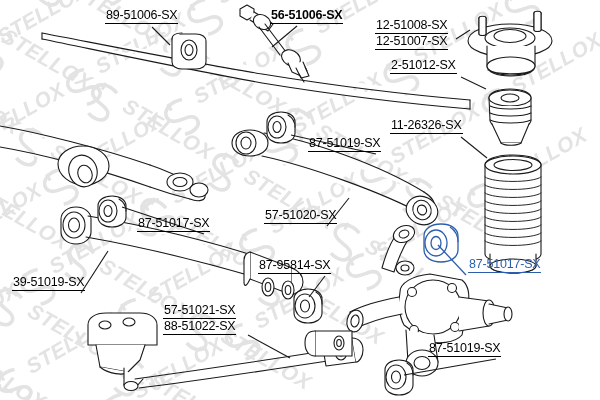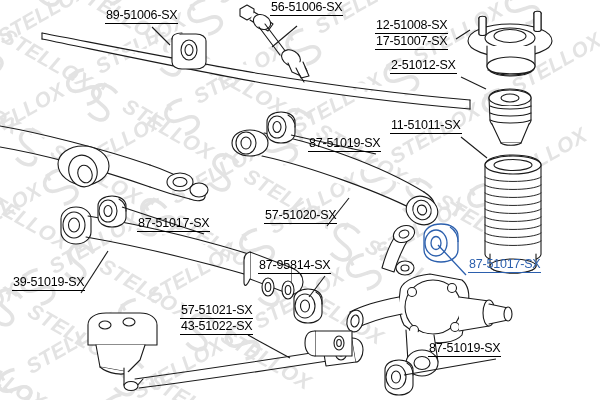--- a/index.html
+++ b/index.html
@@ -379,56 +379,56 @@
       <path d="M466,275 L438,245" fill="none" stroke="#2b5fad" stroke-width="1.3"></path>
     </g>
   </svg>
 
   <div id="labels">
 
     <div class="lbl" style="left:105px;top:8px;">
       <span class="txt">89-51006-SX</span>
     </div>
 
-    <div class="lbl" style="left:270px;top:0;">
+    <div class="lbl" style="left:270px;top:8px;font-weight:bold;">
       <span class="txt">56-51006-SX</span>
     </div>
 
     <div class="lbl" style="left:375px;top:18px;">
       <span class="txt">12-51008-SX</span>
-      <span class="txt">17-51007-SX</span>
+      <span class="txt">12-51007-SX</span>
     </div>
 
     <div class="lbl" style="left:390px;top:58px;">
       <span class="txt">2-51012-SX</span>
     </div>
 
     <div class="lbl" style="left:390px;top:118px;">
-      <span class="txt">11-51011-SX</span>
+      <span class="txt">11-26326-SX</span>
     </div>
 
     <div class="lbl" style="left:308px;top:136px;">
       <span class="txt">87-51019-SX</span>
     </div>
 
     <div class="lbl" style="left:264px;top:208px;">
       <span class="txt">57-51020-SX</span>
     </div>
 
     <div class="lbl" style="left:137px;top:216px;">
       <span class="txt">87-51017-SX</span>
     </div>
 
     <div class="lbl" style="left:12px;top:275px;">
       <span class="txt">39-51019-SX</span>
     </div>
 
-    <div class="lbl" style="left:180px;top:303px;">
+    <div class="lbl" style="left:163px;top:303px;">
       <span class="txt">57-51021-SX</span>
-      <span class="txt">43-51022-SX</span>
+      <span class="txt">88-51022-SX</span>
     </div>
 
     <div class="lbl" style="left:258px;top:258px;">
       <span class="txt">87-95814-SX</span>
     </div>
 
     <div class="lbl hl" style="left:468px;top:257px;">
       <span class="txt">87-51017-SX</span>
     </div>
 

